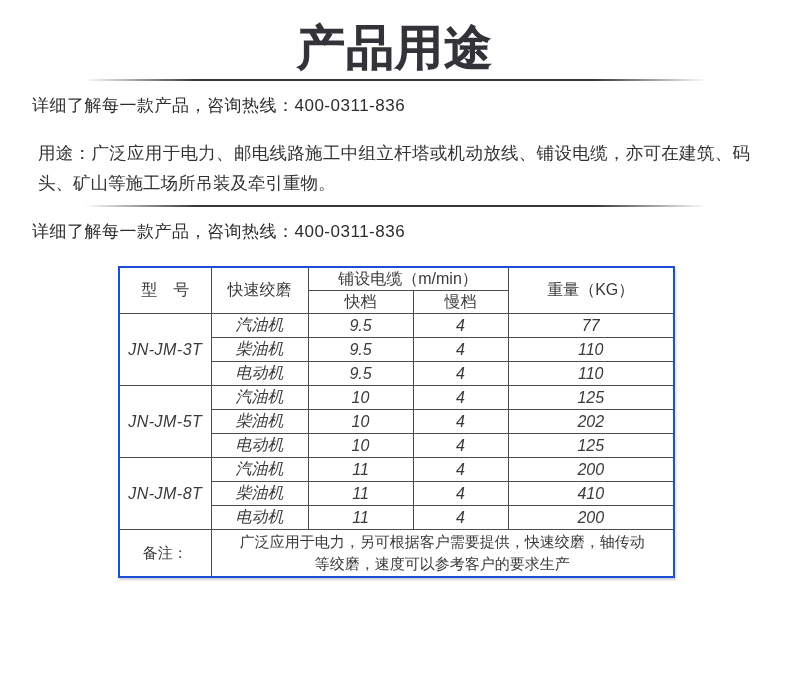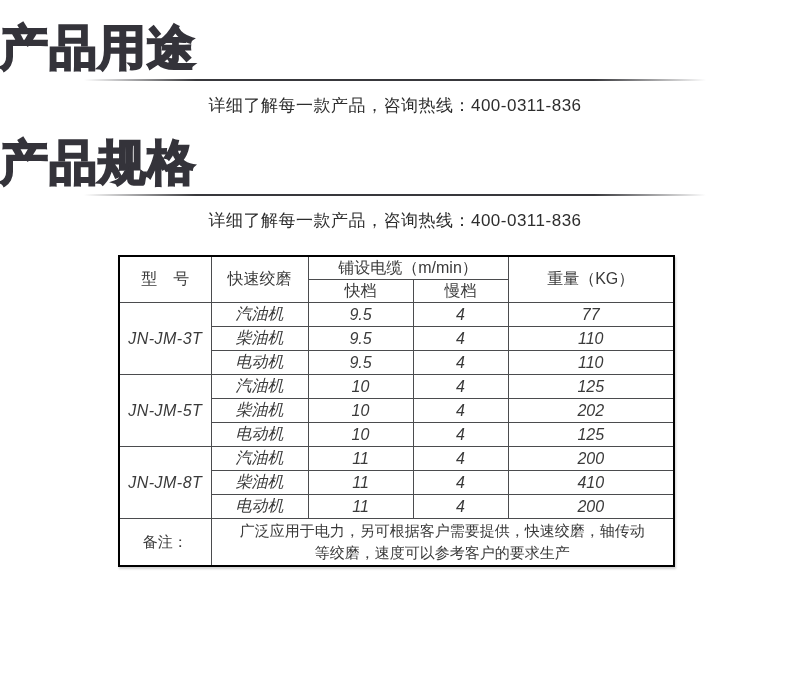--- a/index.html
+++ b/index.html
@@ -9,63 +9,63 @@
     width: 790px;
     height: 680px;
     overflow: hidden;
     font-family: "Liberation Sans", sans-serif;
     color: #333333;
   }
   .page { width: 790px; height: 680px; }
 
   .sec-title {
     margin: 0;
-    text-align: left;
+    text-align: center;
     font-size: 48px;
     line-height: 1;
-    font-weight: 700;
+    font-weight: 400;
     letter-spacing: 1px;
     color: #34333a;
     -webkit-text-stroke: 2px #34333a;
   }
   .sec1 .sec-title { padding-top: 24px; }
   .sec2 .sec-title { padding-top: 22px; }
 
   .title-divider {
     width: 622px;
     height: 2px;
     margin: 7px auto 0 auto;
     background: linear-gradient(90deg,
       rgba(56,56,60,0) 0%,
       #38383c 18%,
       #38383c 82%,
       rgba(56,56,60,0) 100%);
   }
 
   .subtitle {
     margin-top: 13px;
-    text-align: center;
     font-size: 17px;
     color: #2d2d2d;
     letter-spacing: 0.5px;
+    padding-left: 32px;
   }
 
   .desc {
     margin: 21px 40px 0 38px;
     font-size: 17.5px;
     line-height: 30px;
     text-align: justify;
     color: #333333;
   }
 
   table.spec {
     border-collapse: collapse;
     table-layout: fixed;
     margin: 23px 0 0 118px;
-    border: 2px solid #000000;
+    border: 2px solid #1d4ed8;
     box-shadow: 1px 2px 2px rgba(0,0,0,0.18);
     background: #ffffff;
   }
   table.spec td {
     border: 1px solid #4b4c4e;
     text-align: center;
     vertical-align: middle;
     padding: 0;
     font-size: 16px;
     color: #3a3a3a;
@@ -84,24 +84,24 @@
 </style>
 </head>
 <body>
 
 <div class="page">
 
   <div class="sec1">
     <h1 class="sec-title">产品用途</h1>
     <div class="title-divider"></div>
     <div class="subtitle">详细了解每一款产品，咨询热线：400-0311-836</div>
+    <p class="desc">用途：广泛应用于电力、邮电线路施工中组立杆塔或机动放线、铺设电缆，亦可在建筑、码头、矿山等施工场所吊装及牵引重物。</p>
   </div>
 
   <div class="sec2">
-    <h1 class="sec-title">产品规格</h1>
     <div class="title-divider"></div>
     <div class="subtitle">详细了解每一款产品，咨询热线：400-0311-836</div>
 
     <table class="spec">
       <colgroup>
         <col style="width:92px">
         <col style="width:97px">
         <col style="width:105px">
         <col style="width:95px">
         <col style="width:166px">

